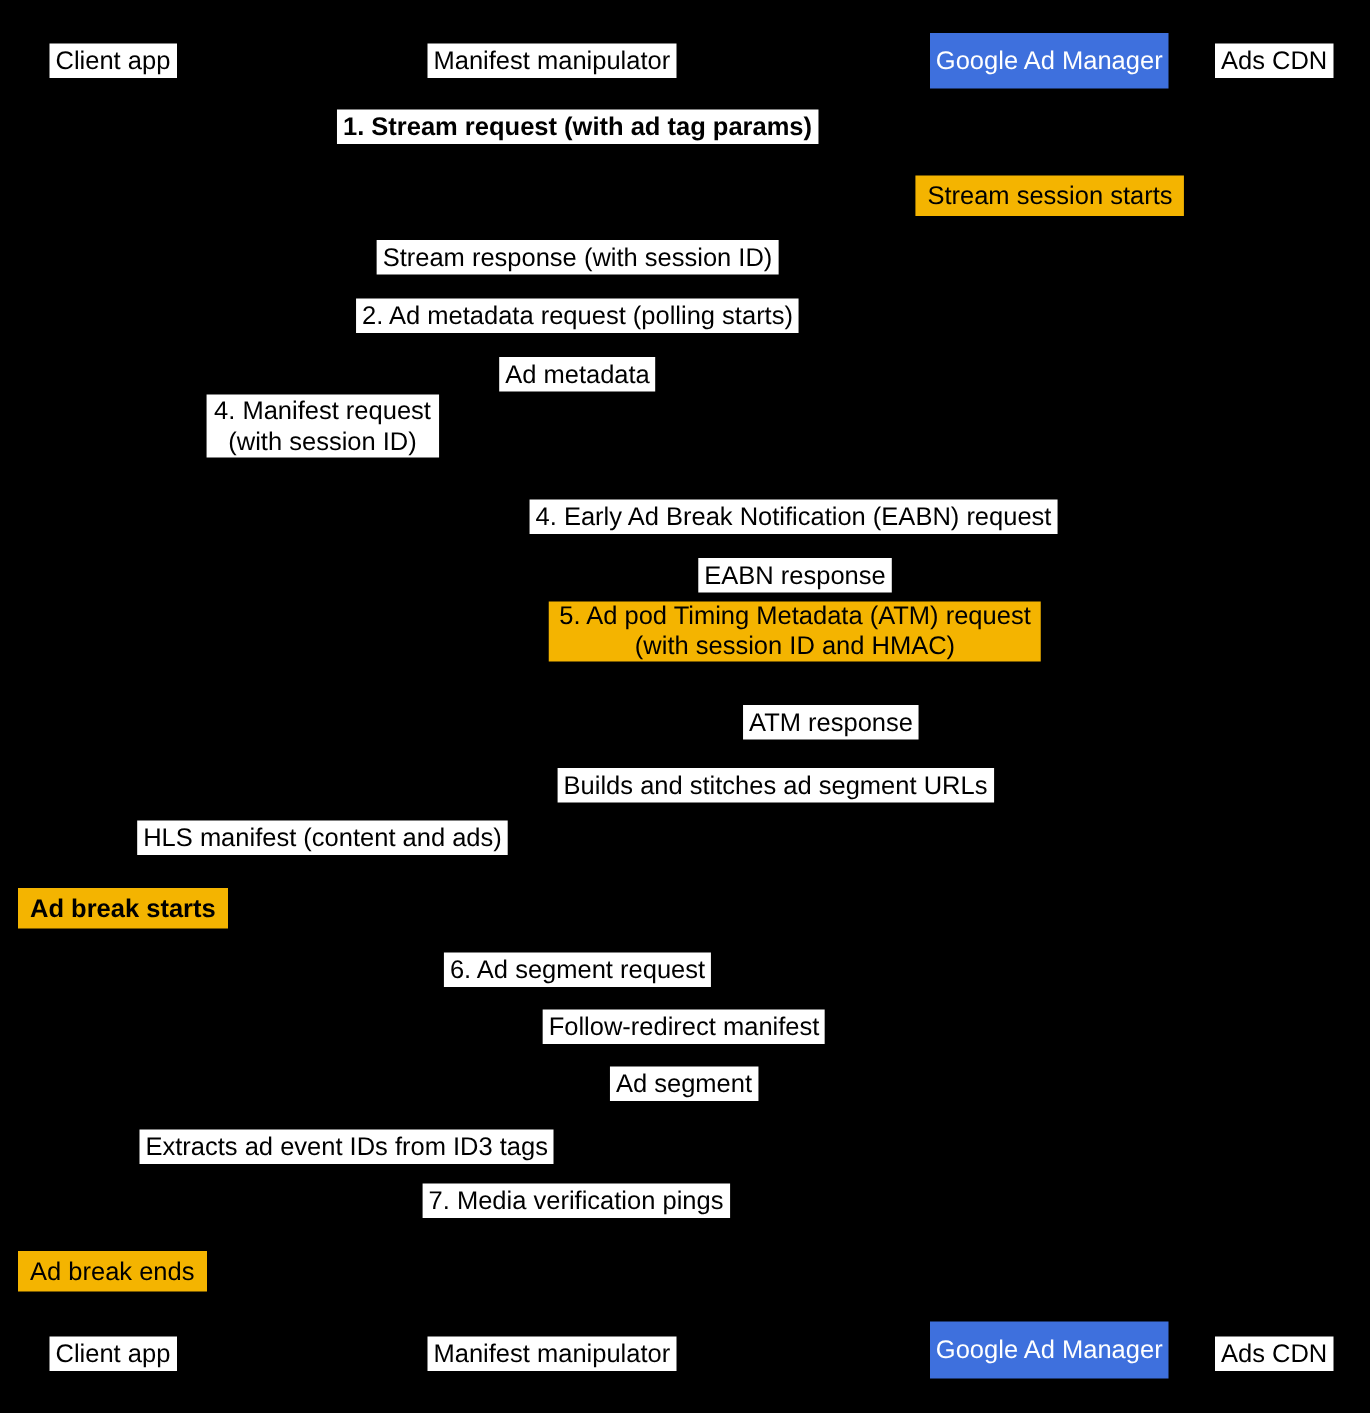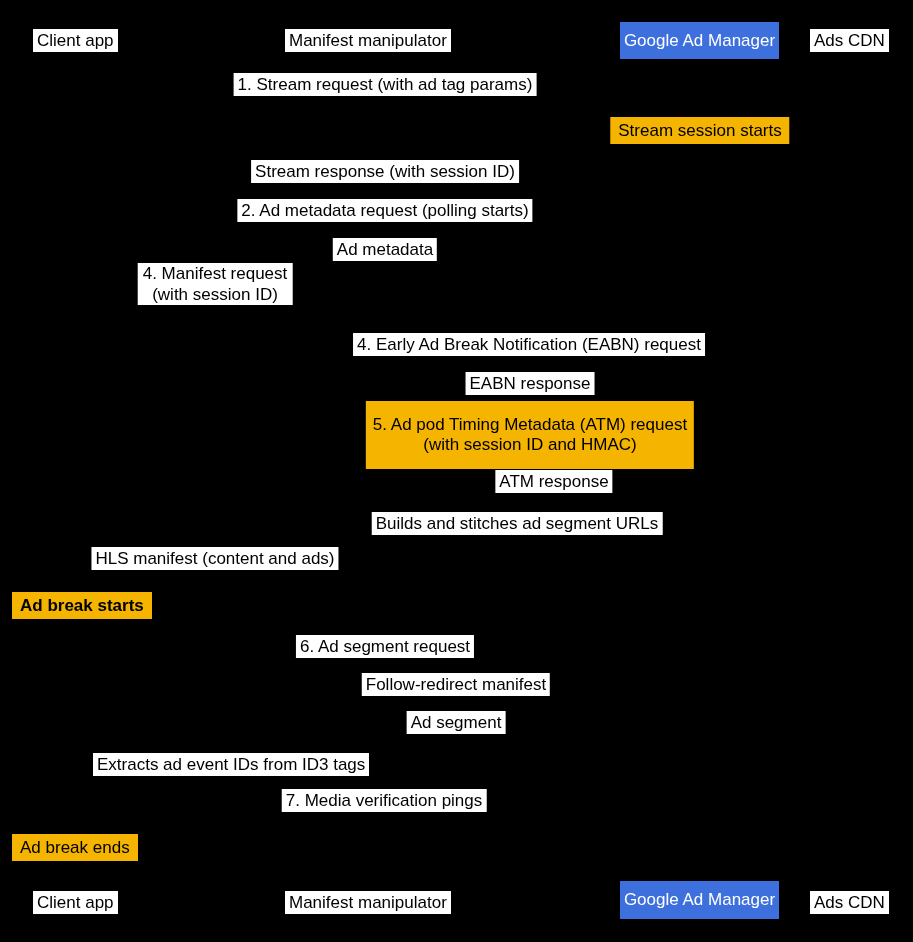--- a/index.html
+++ b/index.html
@@ -30,21 +30,21 @@
     text-align: center;
     line-height: 21px;
     padding: 0 5px;
   }
   .note {
     background: var(--note-yellow, #f4b400);
     padding: 3px 8px;
   }
   .note.multiline {
     line-height: 20px;
-    padding: 14px 7px;
+    padding: 0 7px;
   }
   .actor-blue {
     position: absolute;
     background: var(--actor-blue, #3e70dd);
     color: var(--text-white, #ffffff);
     font-size: 17px;
     width: 159px;
     height: 37px;
     display: flex;
     align-items: center;
@@ -55,21 +55,21 @@
 </head>
 <body>
 
 <div class="stage">
 
   <div class="lbl" style="left:33px; top:29px;">Client app</div>
   <div class="lbl" style="left:285px; top:29px;">Manifest manipulator</div>
   <div class="actor-blue" style="left:620px; top:22px;">Google Ad Manager</div>
   <div class="lbl" style="left:810px; top:29px;">Ads CDN</div>
 
-  <div class="lbl cx" style="left:385px; top:73px;">1. Stream request (with ad tag params)</div>
+  <div class="lbl cx" style="left:385px; top:73px;font-weight:bold;">1. Stream request (with ad tag params)</div>
 
   <div class="lbl cx note" style="left:700px; top:117px;">Stream session starts</div>
 
   <div class="lbl cx" style="left:385px; top:160px;">Stream response (with session ID)</div>
 
   <div class="lbl cx" style="left:385px; top:199px;">2. Ad metadata request (polling starts)</div>
 
   <div class="lbl cx" style="left:385px; top:238px;">Ad metadata</div>
 
   <div class="lbl cx multiline" style="left:215px; top:263px;">4. Manifest request

